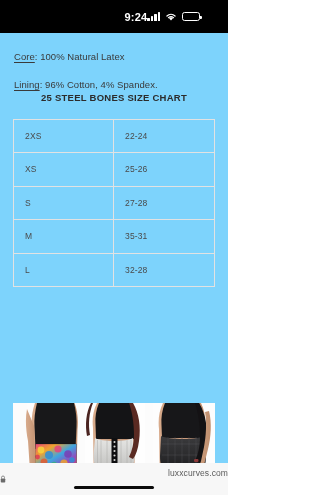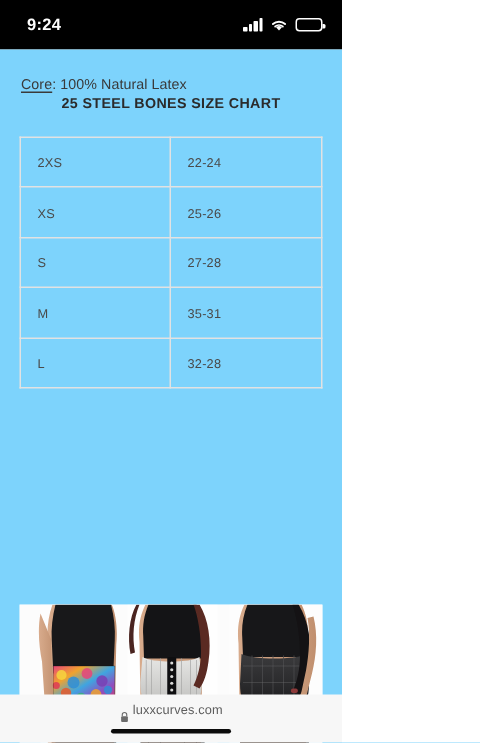--- a/index.html
+++ b/index.html
@@ -7,22 +7,22 @@
   body {
     font-family:"Liberation Sans", sans-serif;
     background:#ffffff;
     overflow:hidden;
     position:relative;
   }
 
   
   .statusbar{
     height:33px; background:#000; color:#fff;
-    display:flex; align-items:center; justify-content:space-between;
-    padding:0 13px 0 18px;
+    display:flex; align-items:center; justify-content:flex-end;
+    padding:0 28px 0 18px;
   }
   .status-time{ font-size:11px; font-weight:bold; letter-spacing:.2px; }
   .status-icons{ display:flex; align-items:center; gap:5px; }
   .bars{ display:flex; align-items:flex-end; gap:1.3px; height:9px; }
   .bars i{ width:2.2px; background:#fff; border-radius:.5px; display:block; }
   .bars i:nth-child(1){ height:3.5px; }
   .bars i:nth-child(2){ height:5.3px; }
   .bars i:nth-child(3){ height:7px; }
   .bars i:nth-child(4){ height:9px; }
   .wifi{ width:12px; height:9px; position:relative; }
@@ -77,21 +77,21 @@
   .photo svg{ display:block; width:100%; height:100%; }
 
   
   .browser-bar{
     position:absolute; left:0; bottom:0; width:228px; height:32px;
     background:#f7f7f7;
     display:flex; flex-direction:column; align-items:center;
     justify-content:flex-start;
   }
   .url-row{
-    display:flex; align-items:center; justify-content:center;
+    display:flex; align-items:center; justify-content:space-between;
     gap:3px; margin-top:5px; width:100%;
   }
   .lock{ width:6px; height:8px; position:relative; }
   .url-text{ font-size:8.5px; color:#5c5c5c; letter-spacing:.1px; }
   .home-indicator{
     position:absolute; bottom:6px; left:50%; transform:translateX(-50%);
     width:80px; height:3.4px; background:#0b0b0b; border-radius:2px;
   }
 </style>
 </head>
@@ -118,20 +118,23 @@
     </span>
   </div>
 </div>
 
 <div class="page">
 
   <div class="spec first">
     <u>Core</u><span>: </span><span>100% Natural Latex</span>
   </div>
 
+  <div class="spec second">
+    <u>Lining</u><span>: </span><span>96% Cotton, 4% Spandex.</span>
+  </div>
 
   <div class="chart-title">25 STEEL BONES SIZE CHART</div>
 
   <table class="size-table">
     <colgroup>
         <col class="c1">
         <col class="c2">
       </colgroup>
     <tbody>
       <tr>

